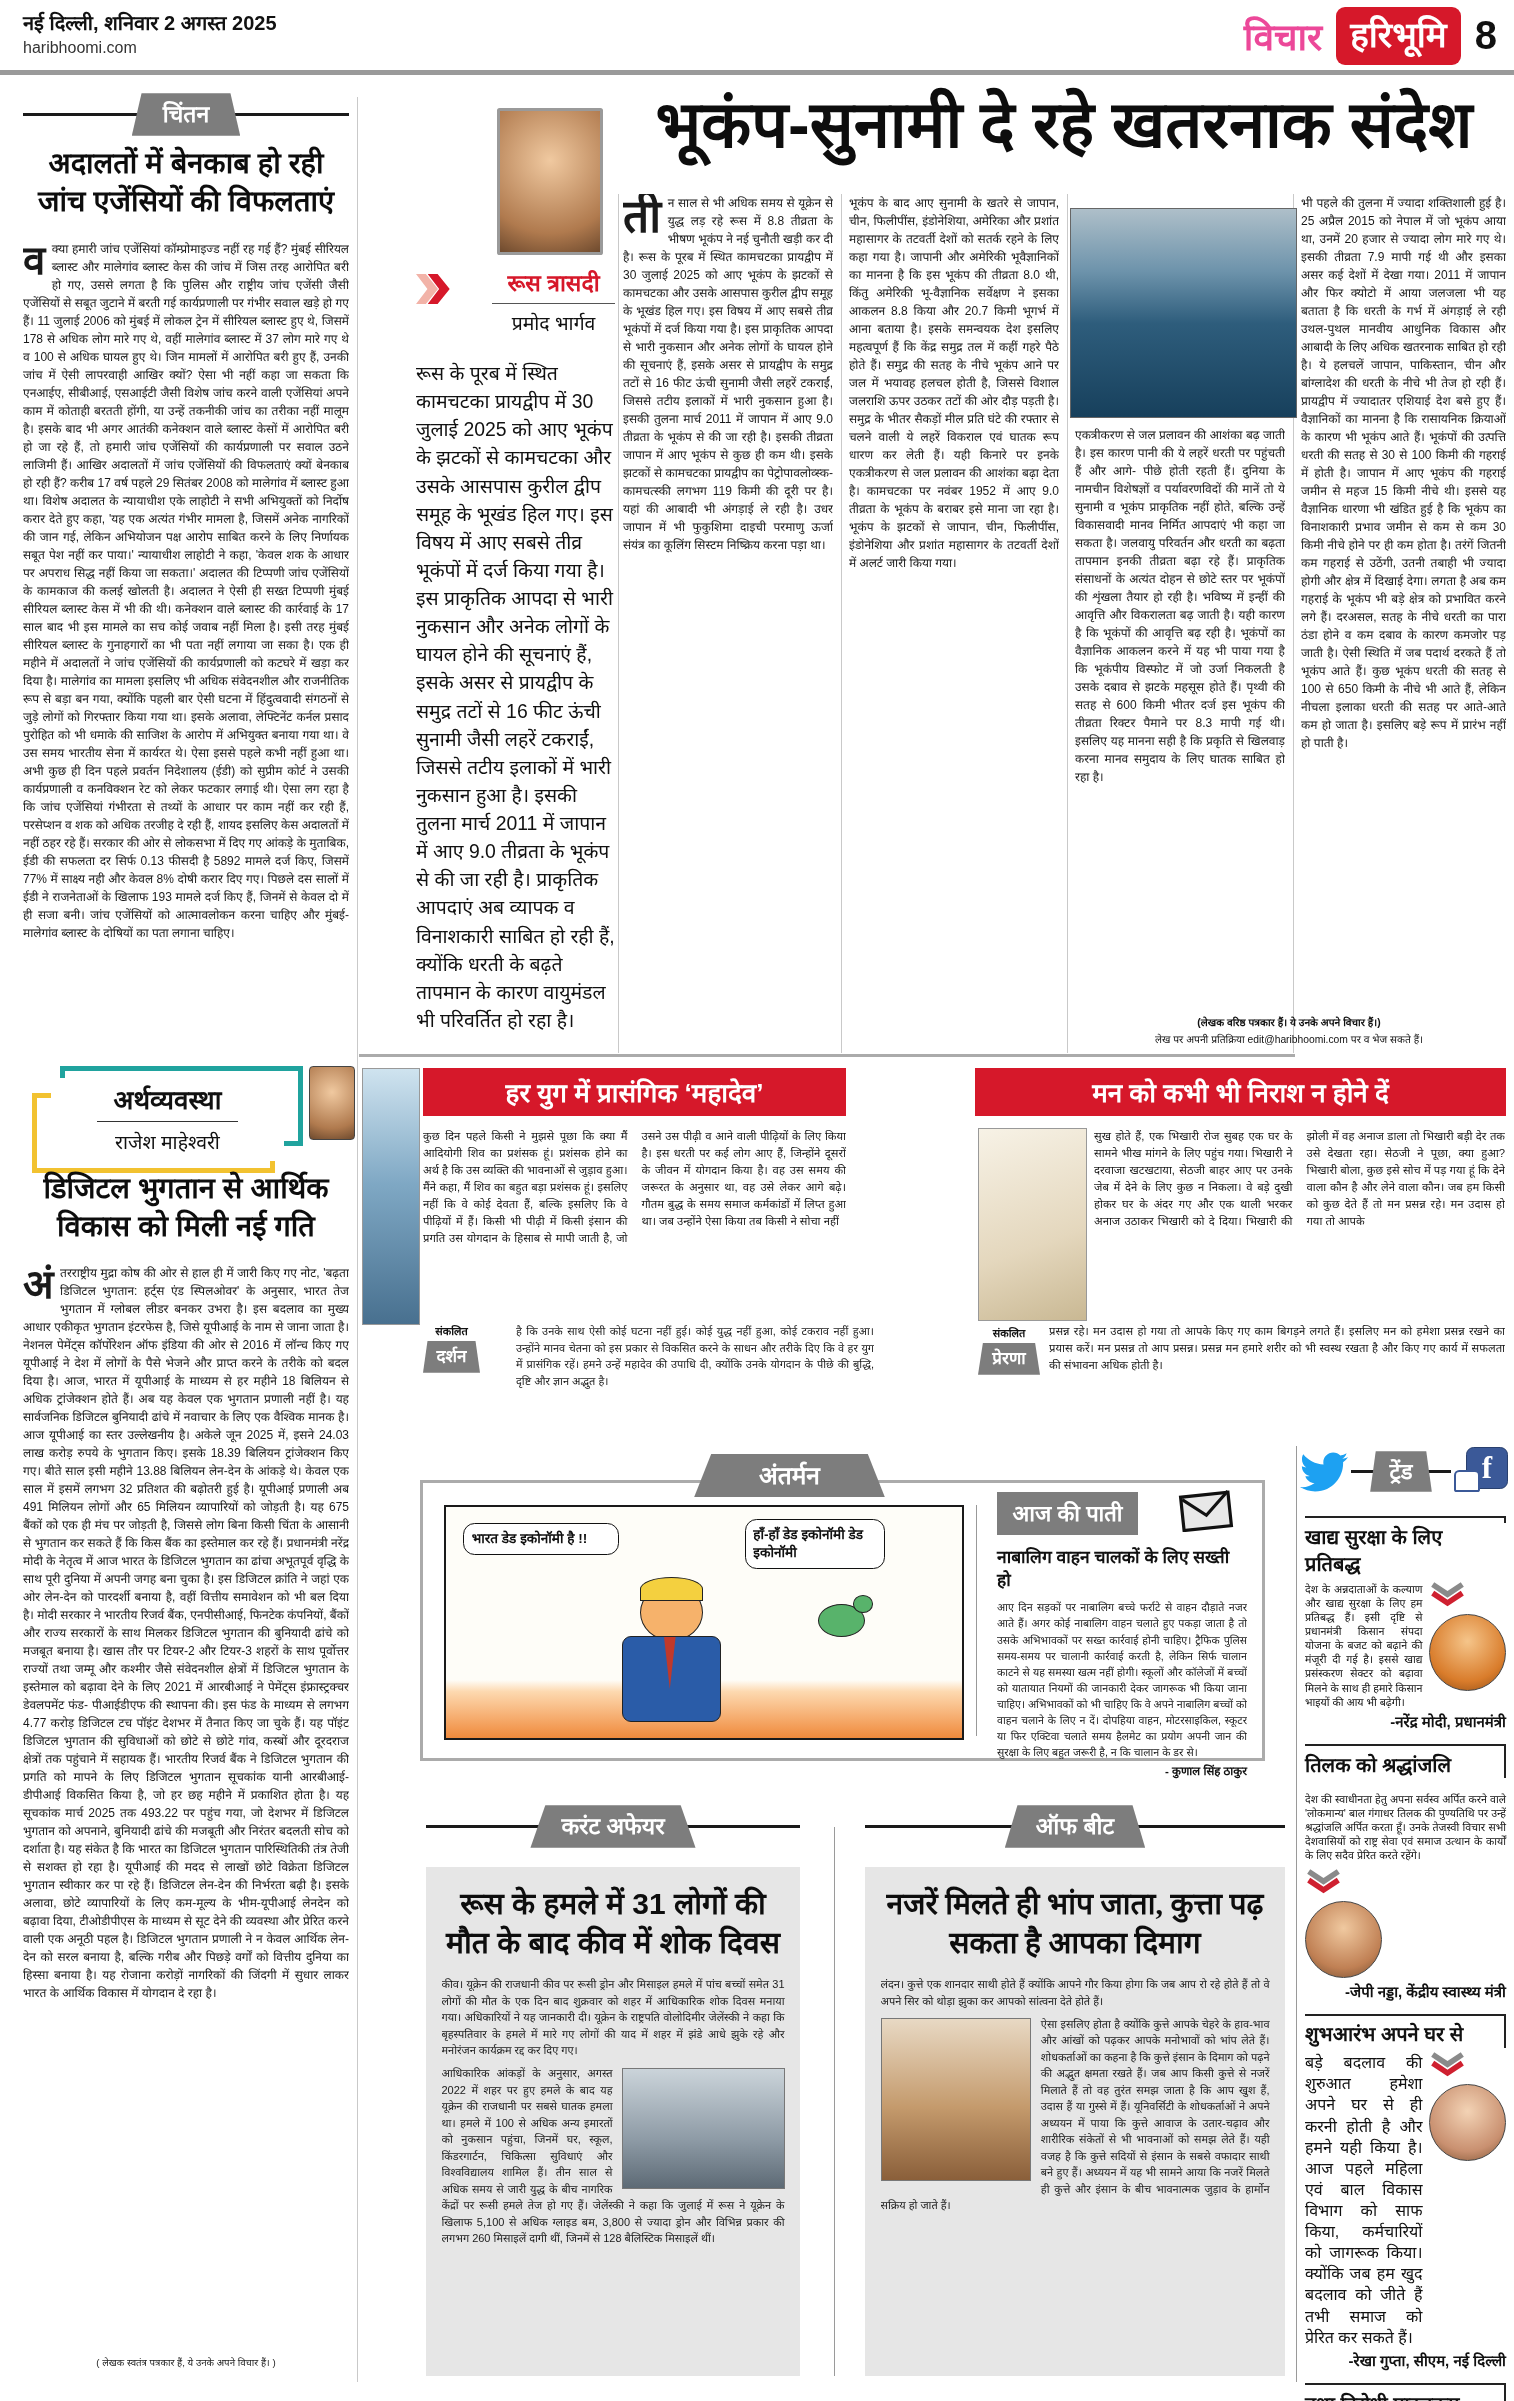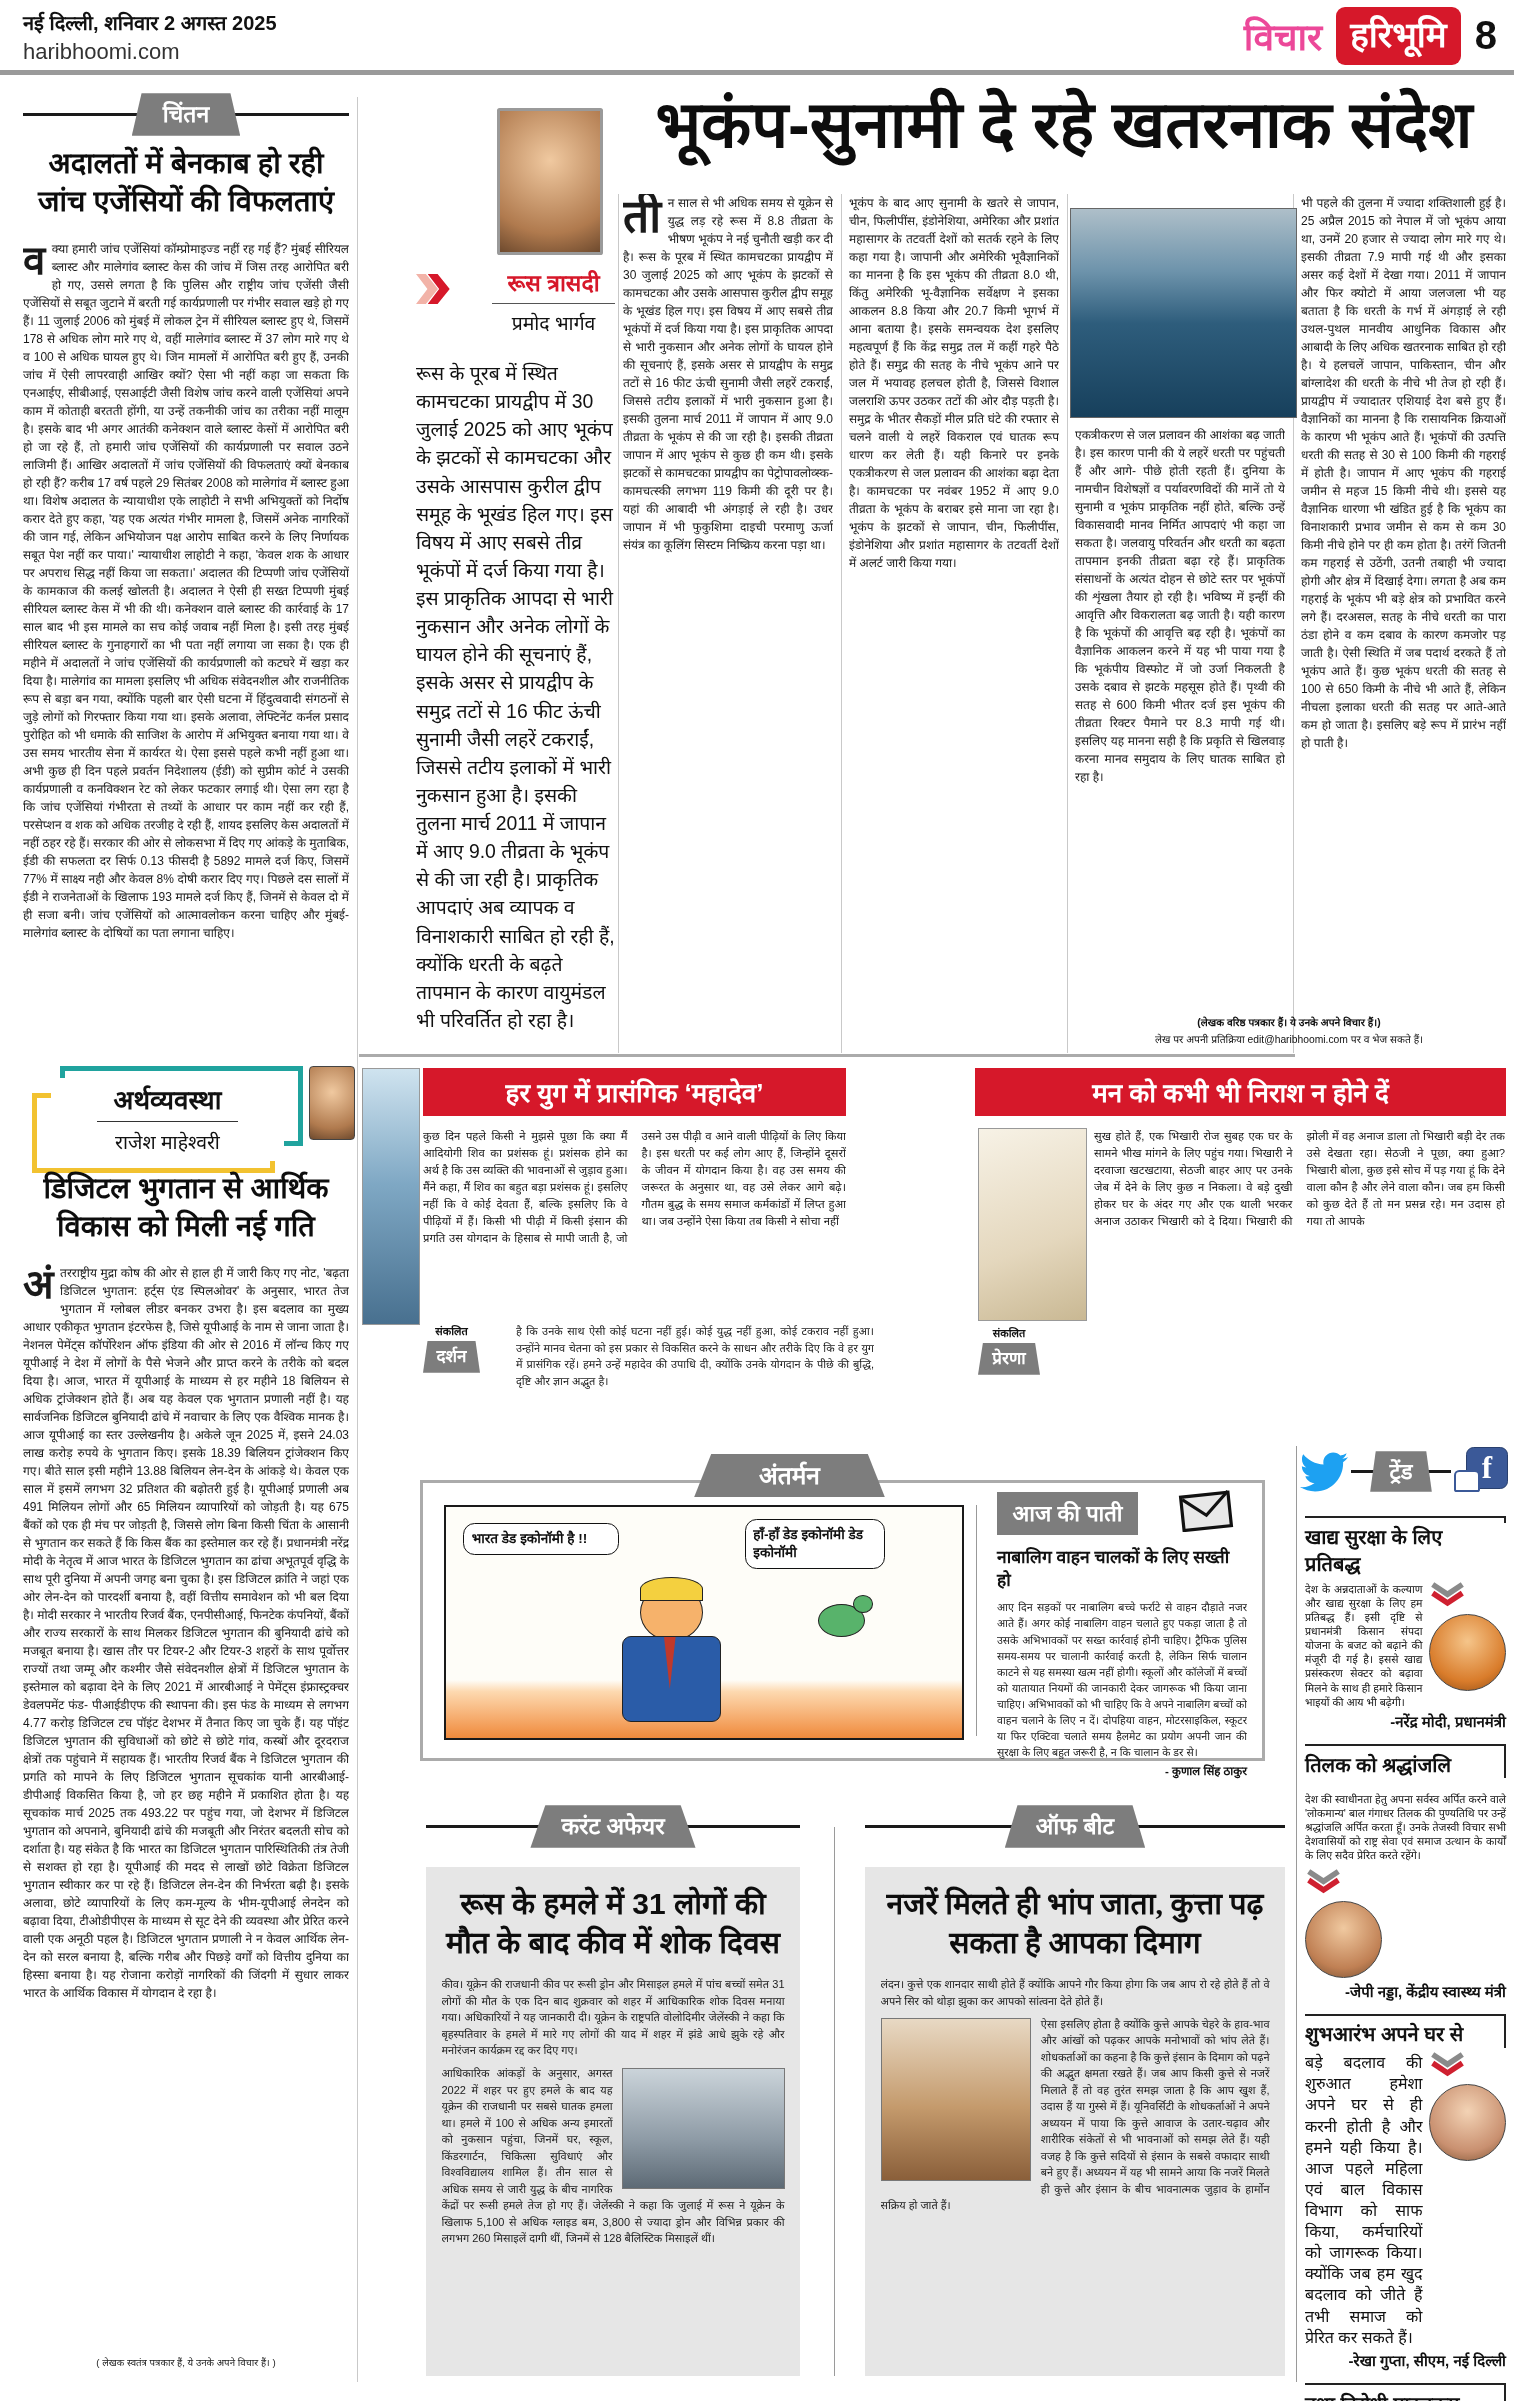--- a/index.html
+++ b/index.html
@@ -26,21 +26,21 @@
   .kicker-chev.light{background:#f2b3a8;}
   .kicker-chev.dark{background:#d6182a;margin-left:-10.3px;}
   .chevshape{clip-path:polygon(0 0,45% 0,100% 50%,45% 100%,0 100%,52% 50%);}
 </style>
 </head>
 <body>
 
 <div id="page">
 
   <div class="abs" style="left:23px;top:9px;font-size:20px;font-weight:bold;">नई दिल्ली, शनिवार 2 अगस्त 2025</div>
-  <div class="abs" style="left:23px;top:39px;font-size:22px;color:#333;">haribhoomi.com</div>
+  <div class="abs" style="left:23px;top:39px;font-size:16px;color:#333;">haribhoomi.com</div>
 
   <div class="abs" style="right:17px;top:6.5px;display:flex;align-items:center;gap:14px;">
     <span style="font-size:37px;font-weight:bold;color:#ec4899;">विचार</span>
     <span style="font-size:35px;font-weight:bold;color:#fff;background:#d6182a;border-radius:9px;padding:3.9px 14px 7.7px;">हरिभूमि</span>
     <span style="font-size:40px;font-weight:bold;">8</span>
   </div>
   <div class="abs rule-h" style="left:0;top:70px;width:1514px;height:5.2px;"></div>
 
   <div class="abs rule-v" style="left:357px;top:97px;height:2285px;"></div>
   <div class="abs rule-v" style="left:618px;top:194px;height:859px;"></div>
@@ -109,20 +109,21 @@
   </div>
   <div class="abs txt" style="left:516px;top:1323px;width:358px;height:108px;font-size:11px;">है कि उनके साथ ऐसी कोई घटना नहीं हुई। कोई युद्ध नहीं हुआ, कोई टकराव नहीं हुआ। उन्होंने मानव चेतना को इस प्रकार से विकसित करने के साधन और तरीके दिए कि वे हर युग में प्रासंगिक रहें। हमने उन्हें महादेव की उपाधि दी, क्योंकि उनके योगदान के पीछे की बुद्धि, दृष्टि और ज्ञान अद्भुत है।</div>
 
   <div class="abs redbar" style="left:975px;top:1068px;width:531px;height:48px;">मन को कभी भी निराश न होने दें</div>
   <div class="abs" style="left:978px;top:1128px;width:107px;height:191px;border:1.3px solid #999;background:linear-gradient(160deg,#f7f2e6,#e4d7bd 60%,#c9b893);"></div>
   <div class="abs txt twocol" style="left:1094px;top:1128px;width:411px;height:188px;font-size:11.3px;">सुख होते हैं, एक भिखारी रोज सुबह एक घर के सामने भीख मांगने के लिए पहुंच गया। भिखारी ने दरवाजा खटखटाया, सेठजी बाहर आए पर उनके जेब में देने के लिए कुछ न निकला। वे बड़े दुखी होकर घर के अंदर गए और एक थाली भरकर अनाज उठाकर भिखारी को दे दिया। भिखारी की झोली में वह अनाज डाला तो भिखारी बड़ी देर तक उसे देखता रहा। सेठजी ने पूछा, क्या हुआ? भिखारी बोला, कुछ इसे सोच में पड़ गया हूं कि देने वाला कौन है और लेने वाला कौन। जब हम किसी को कुछ देते हैं तो मन प्रसन्न रहे। मन उदास हो गया तो आपके</div>
   <div class="abs" style="left:978px;top:1325px;width:62px;text-align:center;">
     <div style="font-size:11px;font-weight:bold;margin-bottom:2.6px;">संकलित</div>
     <div class="smalltag">प्रेरणा</div>
   </div>
+  <div class="abs txt" style="left:1049px;top:1323px;width:456px;height:108px;font-size:11.3px;">प्रसन्न रहे। मन उदास हो गया तो आपके किए गए काम बिगड़ने लगते हैं। इसलिए मन को हमेशा प्रसन्न रखने का प्रयास करें। मन प्रसन्न तो आप प्रसन्न। प्रसन्न मन हमारे शरीर को भी स्वस्थ रखता है और किए गए कार्य में सफलता की संभावना अधिक होती है।</div>
 
   <div class="abs" style="left:420px;top:1480px;width:839px;height:275px;border:3.9px solid #ababab;"></div>
   <div class="abs tab" style="left:694px;top:1454px;width:129px;text-align:center;z-index:4;font-size:24.5px;">अंतर्मन</div>
 
   <div class="abs" style="left:444px;top:1505px;width:516px;height:231px;border:2.6px solid #1a1a1a;background:#fefdf8;overflow:hidden;">
     <div class="abs" style="left:0;bottom:0;width:100%;height:58px;background:linear-gradient(0deg,#f08a3c,#fdd9b0 80%,transparent);"></div>
     <div class="bubble" style="left:17px;top:15.5px;width:139px;">भारत डेड इकोनॉमी है !!</div>
     <div class="bubble" style="right:77px;top:11.6px;width:123px;">हाँ-हाँ डेड इकोनॉमी डेड इकोनॉमी</div>
 
     <div class="abs" style="left:194px;top:77px;width:61px;height:55px;border-radius:50%;background:#f6b26b;border:1.9px solid #222;"></div>

